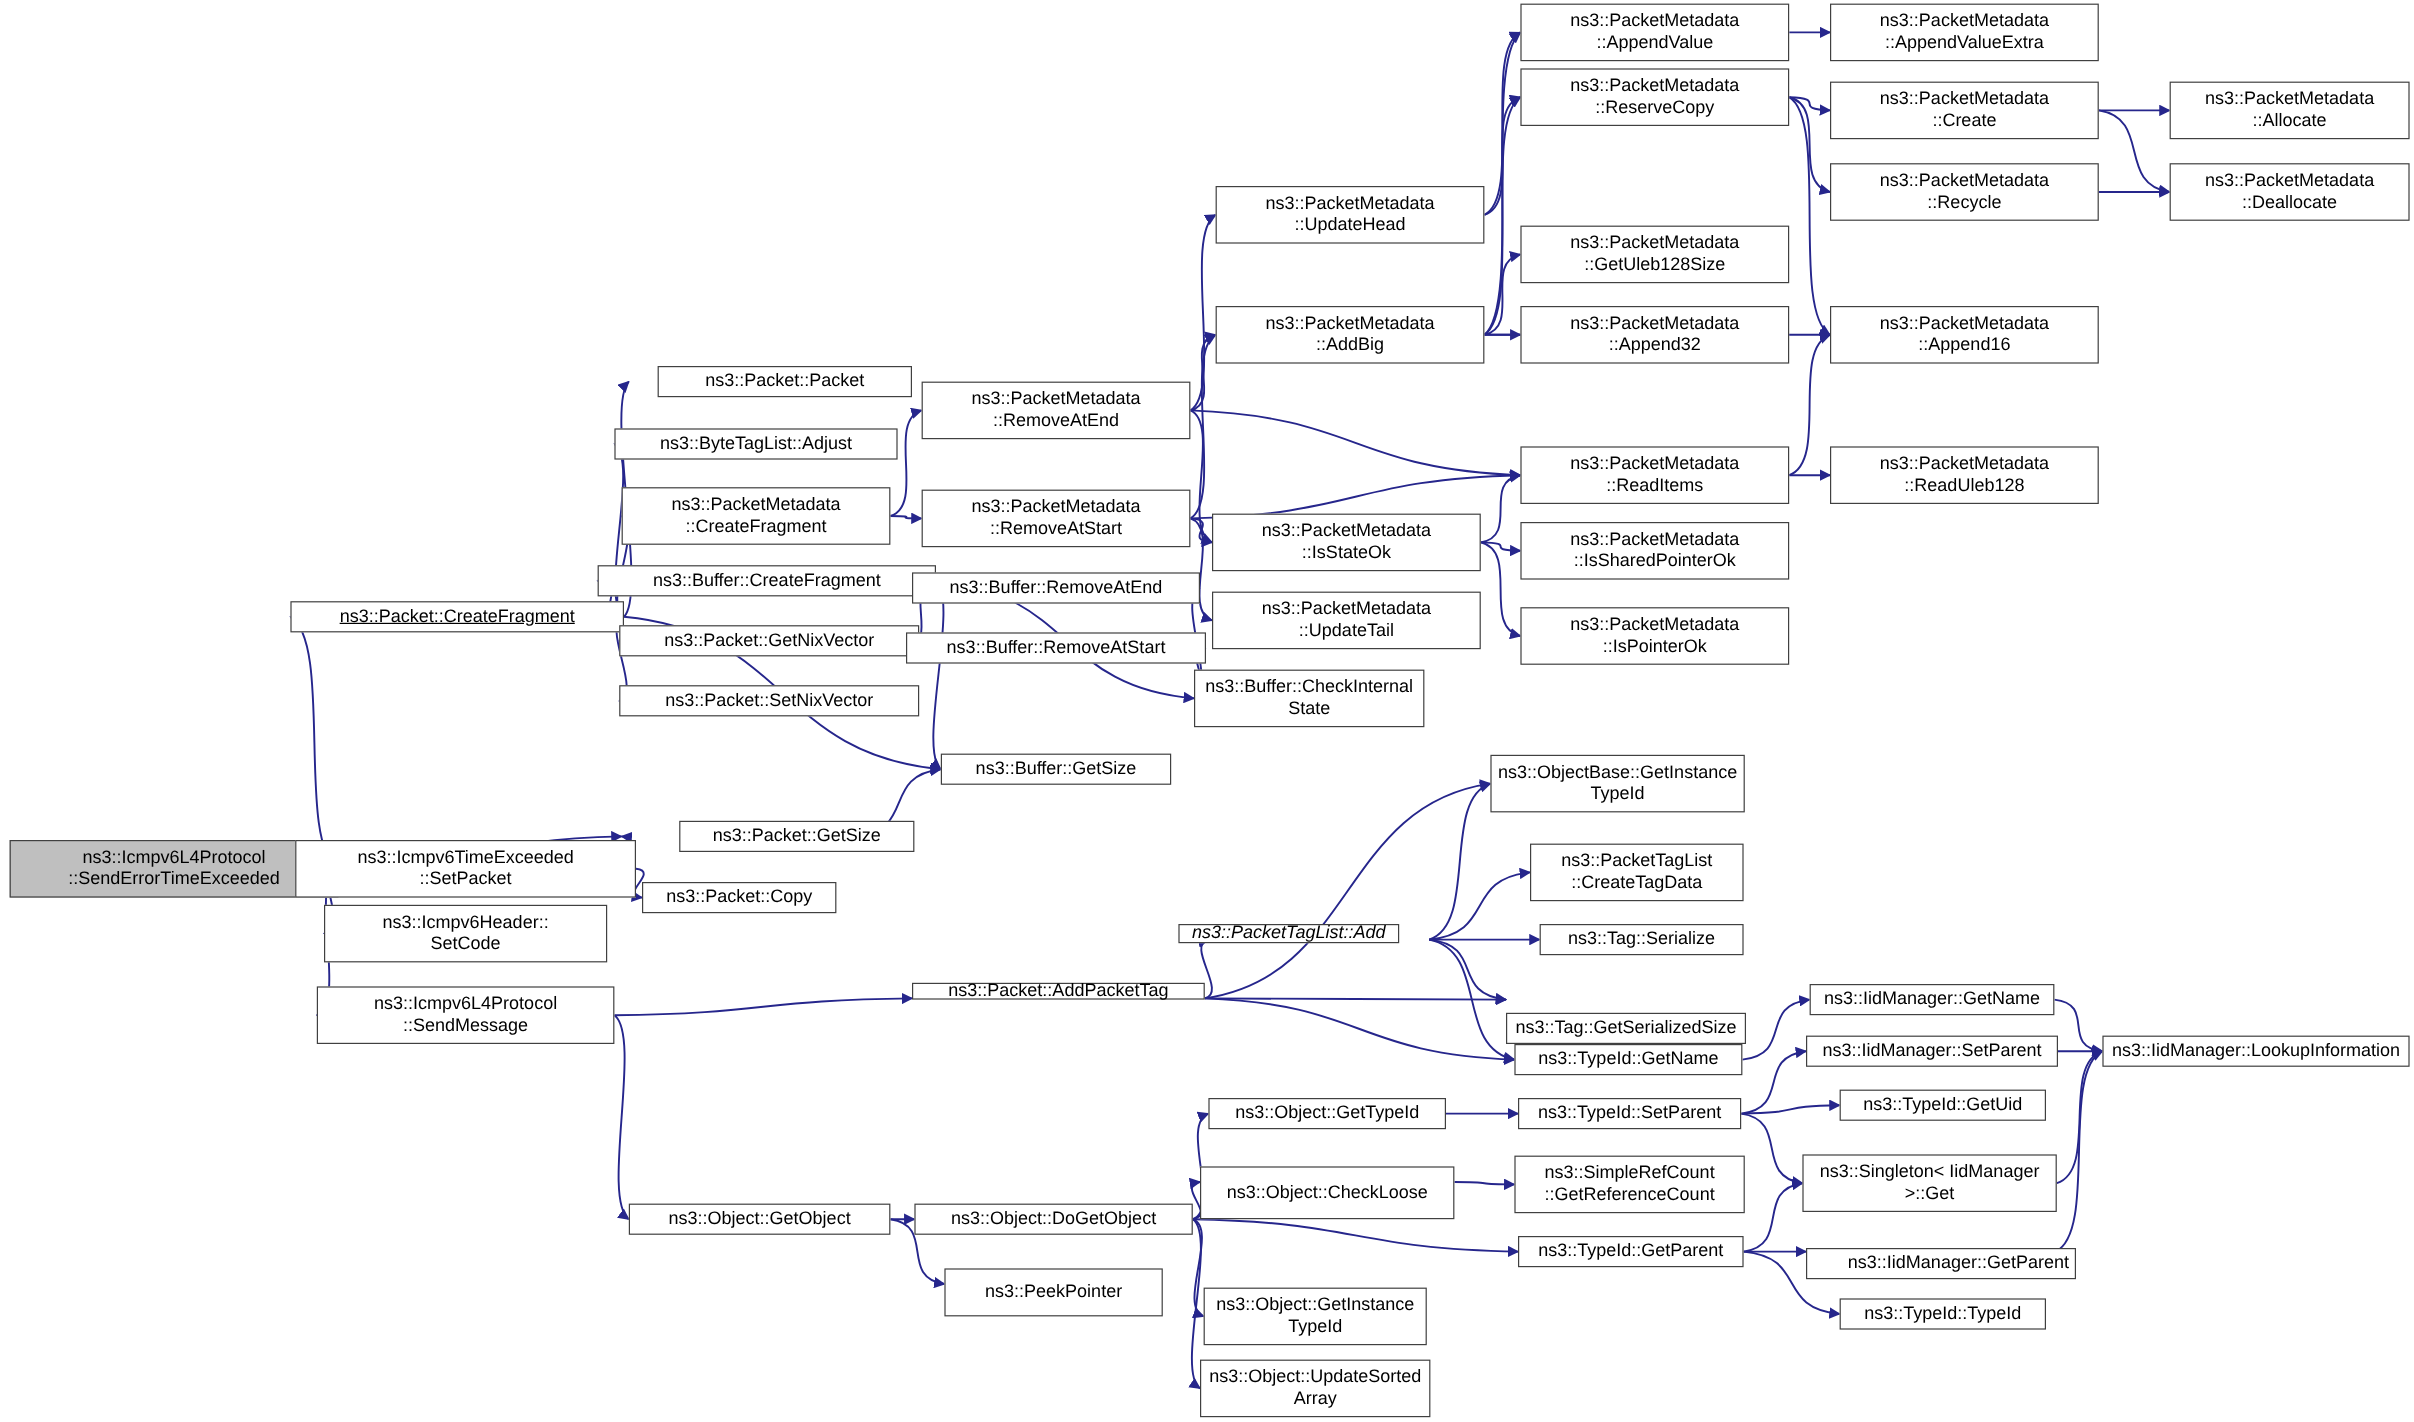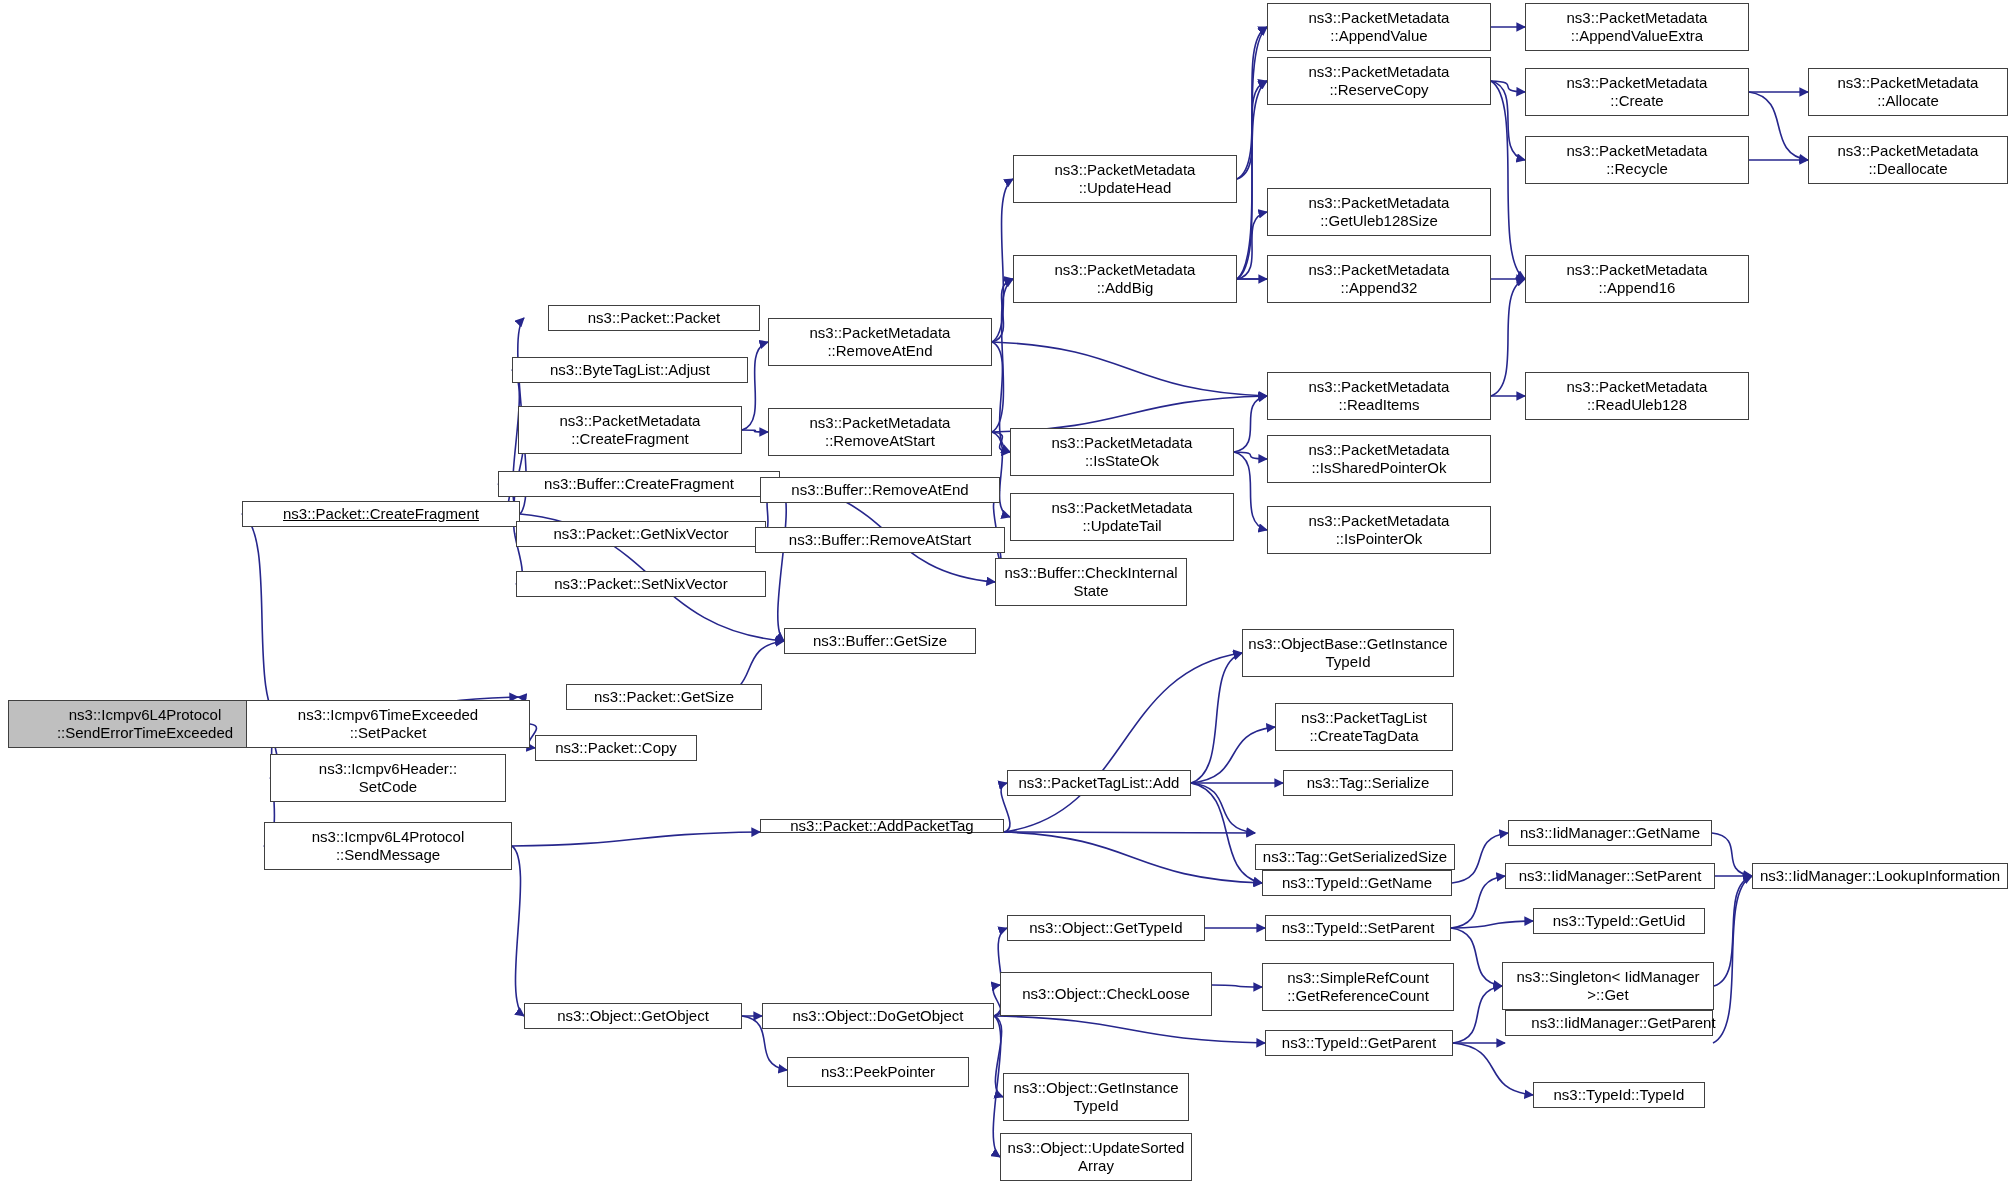--- a/index.html
+++ b/index.html
@@ -148,21 +148,21 @@
       <div class="node" style="left: 768px; top: 318px; width: 224px; height: 48px;">ns3::PacketMetadata
 ::RemoveAtEnd</div>
       <div class="node" style="left: 768px; top: 408px; width: 224px; height: 48px;">ns3::PacketMetadata
 ::RemoveAtStart</div>
       <div class="node" style="left: 760px; top: 477px; width: 240px; height: 26px;">ns3::Buffer::RemoveAtEnd</div>
       <div class="node" style="left: 755px; top: 527px; width: 250px; height: 26px;">ns3::Buffer::RemoveAtStart</div>
       <div class="node" style="left: 784px; top: 628px; width: 192px; height: 26px;">ns3::Buffer::GetSize</div>
       <div class="node" style="left: 760px; top: 819px; width: 244px; height: 14px;">ns3::Packet::AddPacketTag</div>
       <div class="node" style="left: 524px; top: 1003px; width: 218px; height: 26px;">ns3::Object::GetObject</div>
       <div class="node" style="left: 762px; top: 1003px; width: 232px; height: 26px;">ns3::Object::DoGetObject</div>
-      <div class="node" style="left: 787px; top: 1057px; width: 182px; height: 30px;">ns3::PeekPointer</div>
+      <div class="node" style="left: 787px; top: 1057px; width: 182px; height: 40px;">ns3::PeekPointer</div>
       <div class="node" style="left: 1013px; top: 155px; width: 224px; height: 48px;">ns3::PacketMetadata
 ::UpdateHead</div>
       <div class="node" style="left: 1013px; top: 255px; width: 224px; height: 48px;">ns3::PacketMetadata
 ::AddBig</div>
       <div class="node" style="left: 1010px; top: 428px; width: 224px; height: 48px;">ns3::PacketMetadata
 ::IsStateOk</div>
       <div class="node" style="left: 1010px; top: 493px; width: 224px; height: 48px;">ns3::PacketMetadata
 ::UpdateTail</div>
       <div class="node" style="left: 995px; top: 558px; width: 192px; height: 48px;">ns3::Buffer::CheckInternal
 State</div>
@@ -193,34 +193,34 @@
       <div class="node" style="left: 1808px; top: 68px; width: 200px; height: 48px;">ns3::PacketMetadata
 ::Allocate</div>
       <div class="node" style="left: 1808px; top: 136px; width: 200px; height: 48px;">ns3::PacketMetadata
 ::Deallocate</div>
       <div class="node" style="left: 1242px; top: 629px; width: 212px; height: 48px;">ns3::ObjectBase::GetInstance
 TypeId</div>
       <div class="node" style="left: 1275px; top: 703px; width: 178px; height: 48px;">ns3::PacketTagList
 ::CreateTagData</div>
       <div class="node" style="left: 1283px; top: 770px; width: 170px; height: 26px;">ns3::Tag::Serialize</div>
       <div class="node" style="left: 1255px; top: 844px; width: 200px; height: 26px;">ns3::Tag::GetSerializedSize</div>
-      <div class="node" style="left: 1007px; top: 770px; width: 184px; height: 26px;">ns3::PacketTagList::Add</div>
+      <div class="node" style="left: 982px; top: 770px; width: 184px; height: 16px; font-style: italic;">ns3::PacketTagList::Add</div>
       <div class="node" style="left: 1262px; top: 870px; width: 190px; height: 26px;">ns3::TypeId::GetName</div>
       <div class="node" style="left: 1007px; top: 915px; width: 198px; height: 26px;">ns3::Object::GetTypeId</div>
       <div class="node" style="left: 1000px; top: 972px; width: 212px; height: 44px;">ns3::Object::CheckLoose</div>
       <div class="node" style="left: 1003px; top: 1073px; width: 186px; height: 48px;">ns3::Object::GetInstance
 TypeId</div>
       <div class="node" style="left: 1000px; top: 1133px; width: 192px; height: 48px;">ns3::Object::UpdateSorted
 Array</div>
       <div class="node" style="left: 1265px; top: 915px; width: 186px; height: 26px;">ns3::TypeId::SetParent</div>
       <div class="node" style="left: 1262px; top: 963px; width: 192px; height: 48px;">ns3::SimpleRefCount
 ::GetReferenceCount</div>
       <div class="node" style="left: 1265px; top: 1030px; width: 188px; height: 26px;">ns3::TypeId::GetParent</div>
       <div class="node" style="left: 1508px; top: 820px; width: 204px; height: 26px;">ns3::IidManager::GetName</div>
       <div class="node" style="left: 1505px; top: 863px; width: 210px; height: 26px;">ns3::IidManager::SetParent</div>
       <div class="node" style="left: 1533px; top: 908px; width: 172px; height: 26px;">ns3::TypeId::GetUid</div>
       <div class="node" style="left: 1502px; top: 962px; width: 212px; height: 48px;">ns3::Singleton&lt; IidManager
 &gt;::Get</div>
-      <div class="node" style="left: 1505px; top: 1010px; width: 208px; height: 26px; padding-left: 32px;">ns3::IidManager::GetParent</div>
+      <div class="node" style="left: 1505px; top: 1040px; width: 225px; height: 26px; padding-left: 32px;">ns3::IidManager::GetParent</div>
       <div class="node" style="left: 1533px; top: 1082px; width: 172px; height: 26px;">ns3::TypeId::TypeId</div>
       <div class="node" style="left: 1752px; top: 863px; width: 256px; height: 26px;">ns3::IidManager::LookupInformation</div>
     </div>
 </div>
 
 </body></html>

